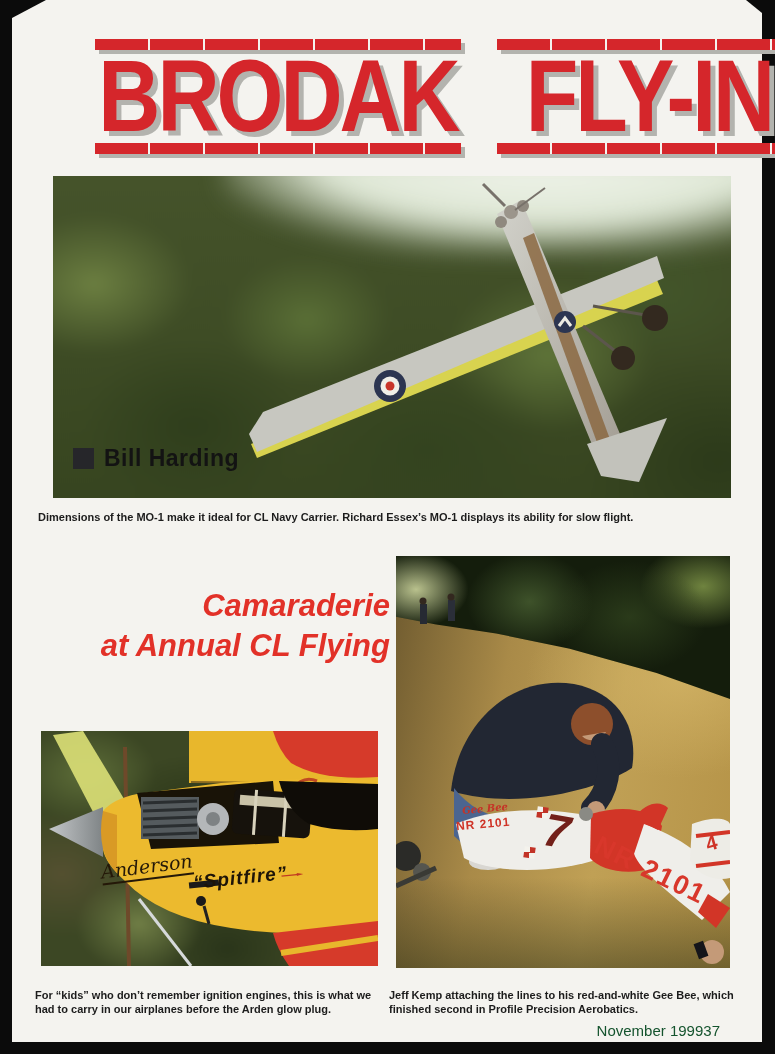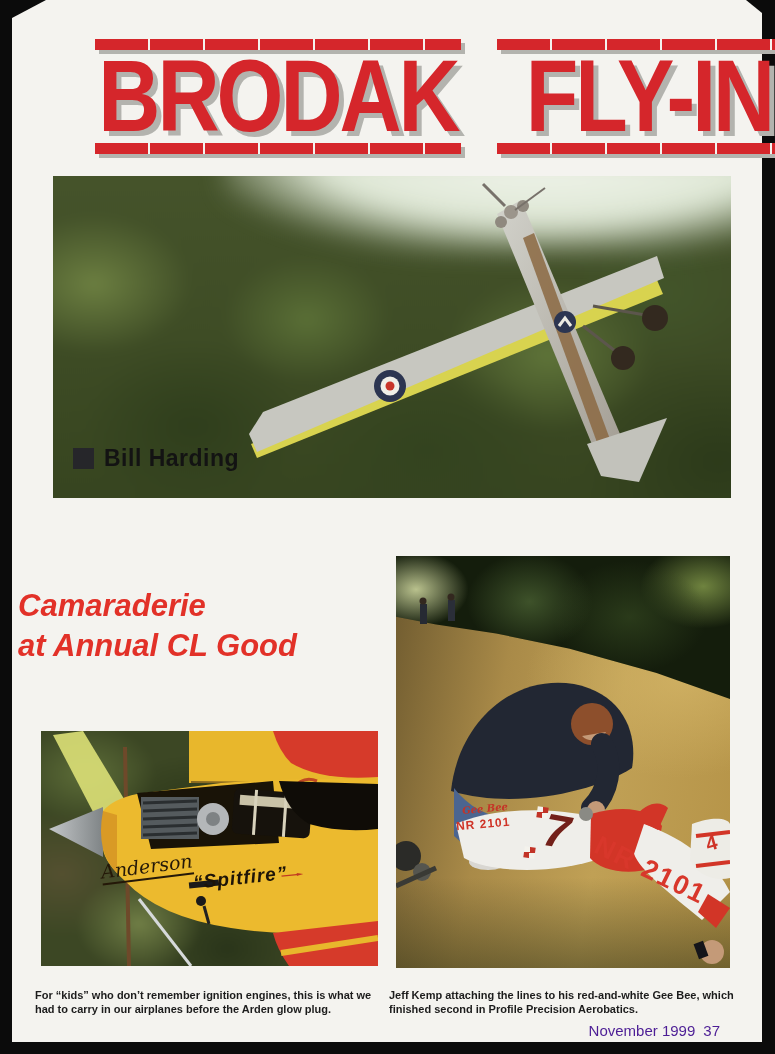--- a/index.html
+++ b/index.html
@@ -91,24 +91,24 @@
   .model{left:152px;top:136px;font-weight:bold;font-style:italic;font-size:19px;letter-spacing:1px;
      color:#1d1408;transform:rotate(-6deg);}
   .model::after{content:"";position:absolute;right:-16px;top:12px;width:22px;height:3px;
      background:#c03a22;clip-path:polygon(0 30%,70% 30%,70% 0,100% 50%,70% 100%,70% 70%,0 70%);}
 
   
   .cap{position:absolute;font-weight:bold;font-size:11px;line-height:13.5px;color:#1c1c1c;}
   .main-cap{left:26px;top:500px;width:650px;}
   .left-cap{left:23px;top:978px;width:350px;}
   .right-cap{left:377px;top:978px;width:352px;}
-  .headline{position:absolute;left:6px;top:560px;width:372px;text-align:left;
+  .headline{position:absolute;left:6px;top:560px;width:372px;text-align:right;
      font-weight:bold;font-style:italic;font-size:31px;line-height:40px;color:#e23128;}
-  .folio{position:absolute;right:42px;top:1022px;display:flex;align-items:baseline;gap:8px;
-     font-size:15px;color:#4c1d95;}
+  .folio{position:absolute;right:42px;top:1022px;display:flex;align-items:baseline;gap:0;
+     font-size:15px;color:#14532d;}
   .folio .pn{font-weight:normal;}
 </style>
 </head>
 <body>
 
 <div class="scan">
   <div class="page">
     <div class="cut tl"></div>
     <div class="cut tr"></div>
 
@@ -158,24 +158,25 @@
         <circle cx="448" cy="46" r="6" fill="#8f897f"></circle>
         <line x1="452" y1="30" x2="430" y2="8" stroke="#77716a" stroke-width="3"></line>
         <line x1="462" y1="34" x2="492" y2="12" stroke="#77716a" stroke-width="2"></line>
       </svg>
       <div class="byline">
         <span class="bsq"></span>
         <b>Bill Harding</b>
       </div>
     </figure>
 
+    <p class="cap main-cap">Dimensions of the MO-1 make it ideal for CL Navy Carrier. Richard Essex’s MO-1 displays its ability for slow flight.</p>
 
     <h2 class="headline">
       <div>Camaraderie</div>
-      <div>at Annual CL Good</div>
+      <div>at Annual CL Flying</div>
     </h2>
 
     <figure class="photo photo-right">
       <div class="layer grass-right" style="inset:0"></div>
       <div class="layer grass-right2" style="inset:0"></div>
       <div class="layer trees-right"></div>
       <svg class="right-svg" viewBox="0 0 334 412">
 
         <rect x="24" y="48" width="7" height="20" fill="#262a33"></rect>
           <circle cx="27" cy="45" r="3.5" fill="#33281f"></circle>

